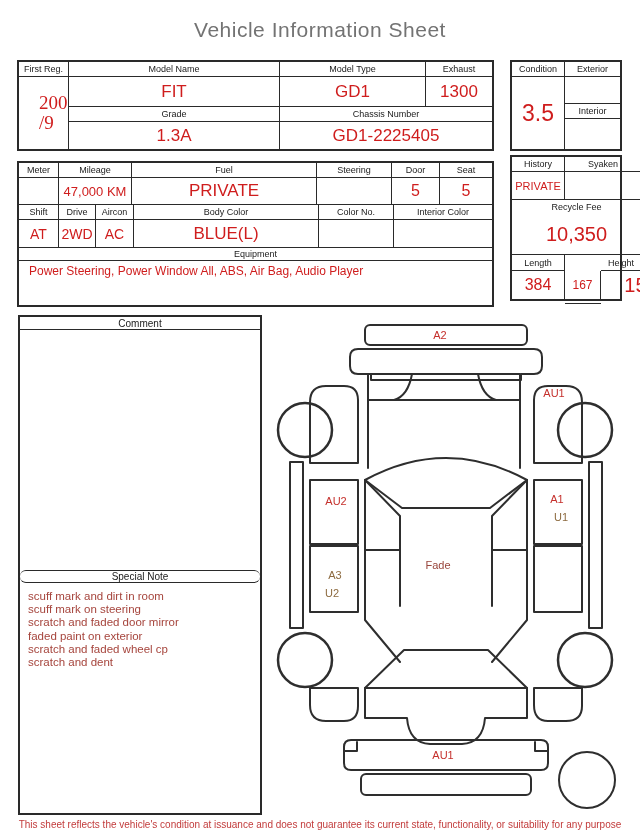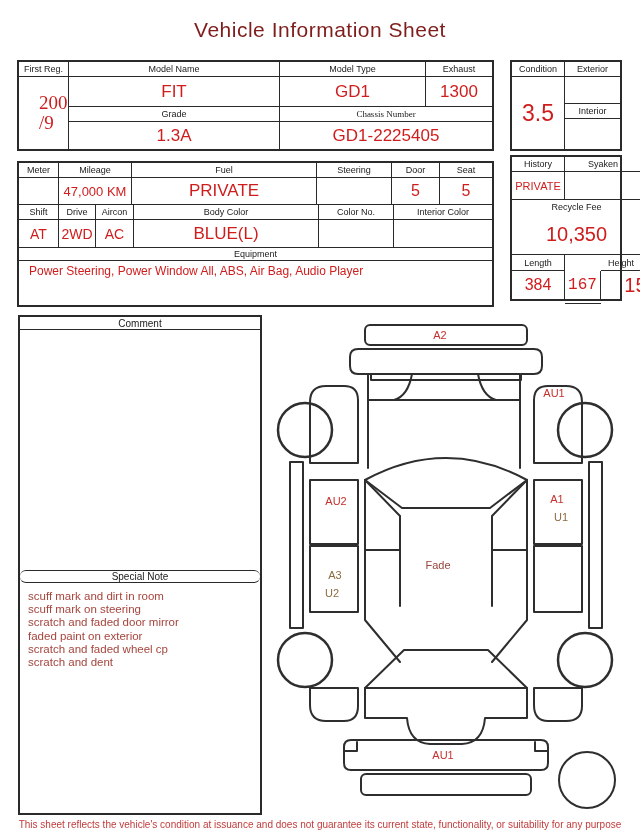--- a/index.html
+++ b/index.html
@@ -1,20 +1,20 @@
 <!DOCTYPE html>
 <html><head>
 <meta charset="utf-8">
 <style>
   * { box-sizing: border-box; margin:0; padding:0; }
   html,body { width:640px; height:835px; background:#ffffff; font-family:"Liberation Sans",sans-serif; }
   #sheet { position:relative; width:640px; height:835px; background:#fff; overflow:hidden; }
 
   .title { position:absolute; top:18px; left:0; width:640px; text-align:center;
-           font-size:21px; color:#7f1d1d; letter-spacing:0.5px; }
+           font-size:21px; color:#737373; letter-spacing:0.5px; }
 
   .box { position:absolute; border:2px solid #2a2a2a; background:#fff; }
   .grid { display:grid; width:100%; height:100%; }
   .cell { display:flex; align-items:center; justify-content:center; overflow:hidden; white-space:nowrap; }
   .br { border-right:1px solid #2a2a2a; }
   .bb { border-bottom:1px solid #2a2a2a; }
   .lbl { font-size:9px; color:#1a1a1a; }
   .red { color:#cf1d1d; }
 
   .v-lg { font-size:17px; }
@@ -68,21 +68,21 @@
 
       <div class="cell red br firstreg-val">
         <div>2005</div>
         <div>/9</div>
       </div>
       <div class="cell red v-lg br bb">FIT</div>
       <div class="cell red v-lg br bb">GD1</div>
       <div class="cell red v-lg bb">1300</div>
 
       <div class="cell lbl br bb">Grade</div>
-      <div class="cell lbl bb" style="grid-column:3/5;font-family:Liberation Serif, serif;">Chassis Number</div>
+      <div class="cell lbl bb" style="grid-column:3/5;">Chassis Number</div>
 
       <div class="cell red v-lg br">1.3A</div>
       <div class="cell red v-lg" style="grid-column:3/5;">GD1-2225405</div>
     </div>
   </div>
 
   <div id="boxCond" class="box">
     <div class="grid">
       <div class="cell lbl br bb">Condition</div>
       <div class="cell lbl bb">Exterior</div>
@@ -139,21 +139,21 @@
       <div class="cell red bb" style="grid-column:2/5;"></div>
 
       <div class="cell lbl" style="grid-column:1/5;">Recycle Fee</div>
       <div class="cell red bb" style="grid-column:1/5;font-size:20px;">10,350</div>
 
       <div class="cell lbl br bb">Length</div>
       <div class="cell lbl br bb" style="grid-column:2/4;margin-top:48px;">Widht</div>
       <div class="cell lbl bb">Height</div>
 
       <div class="cell red br" style="font-size:16px;">384</div>
-      <div class="cell red br" style="grid-column:2/4;font-size:16px;font-family:Liberation Mono, monospace;">167</div>
+      <div class="cell red br" style="grid-column:2/4;font-size:12px;">167</div>
       <div class="cell red" style="font-size:20px;padding-left:40px;">152</div>
     </div>
   </div>
 
   <div id="commentBox" class="box">
     <div class="sec-hdr lbl" style="font-size:10px;">Comment</div>
     <div class="comment-area"></div>
     <div class="sec-hdr note-hdr lbl" style="font-size:10px;border-radius:6px;">Special Note</div>
     <div class="note-body">
       <div>scuff mark and dirt in room</div>

